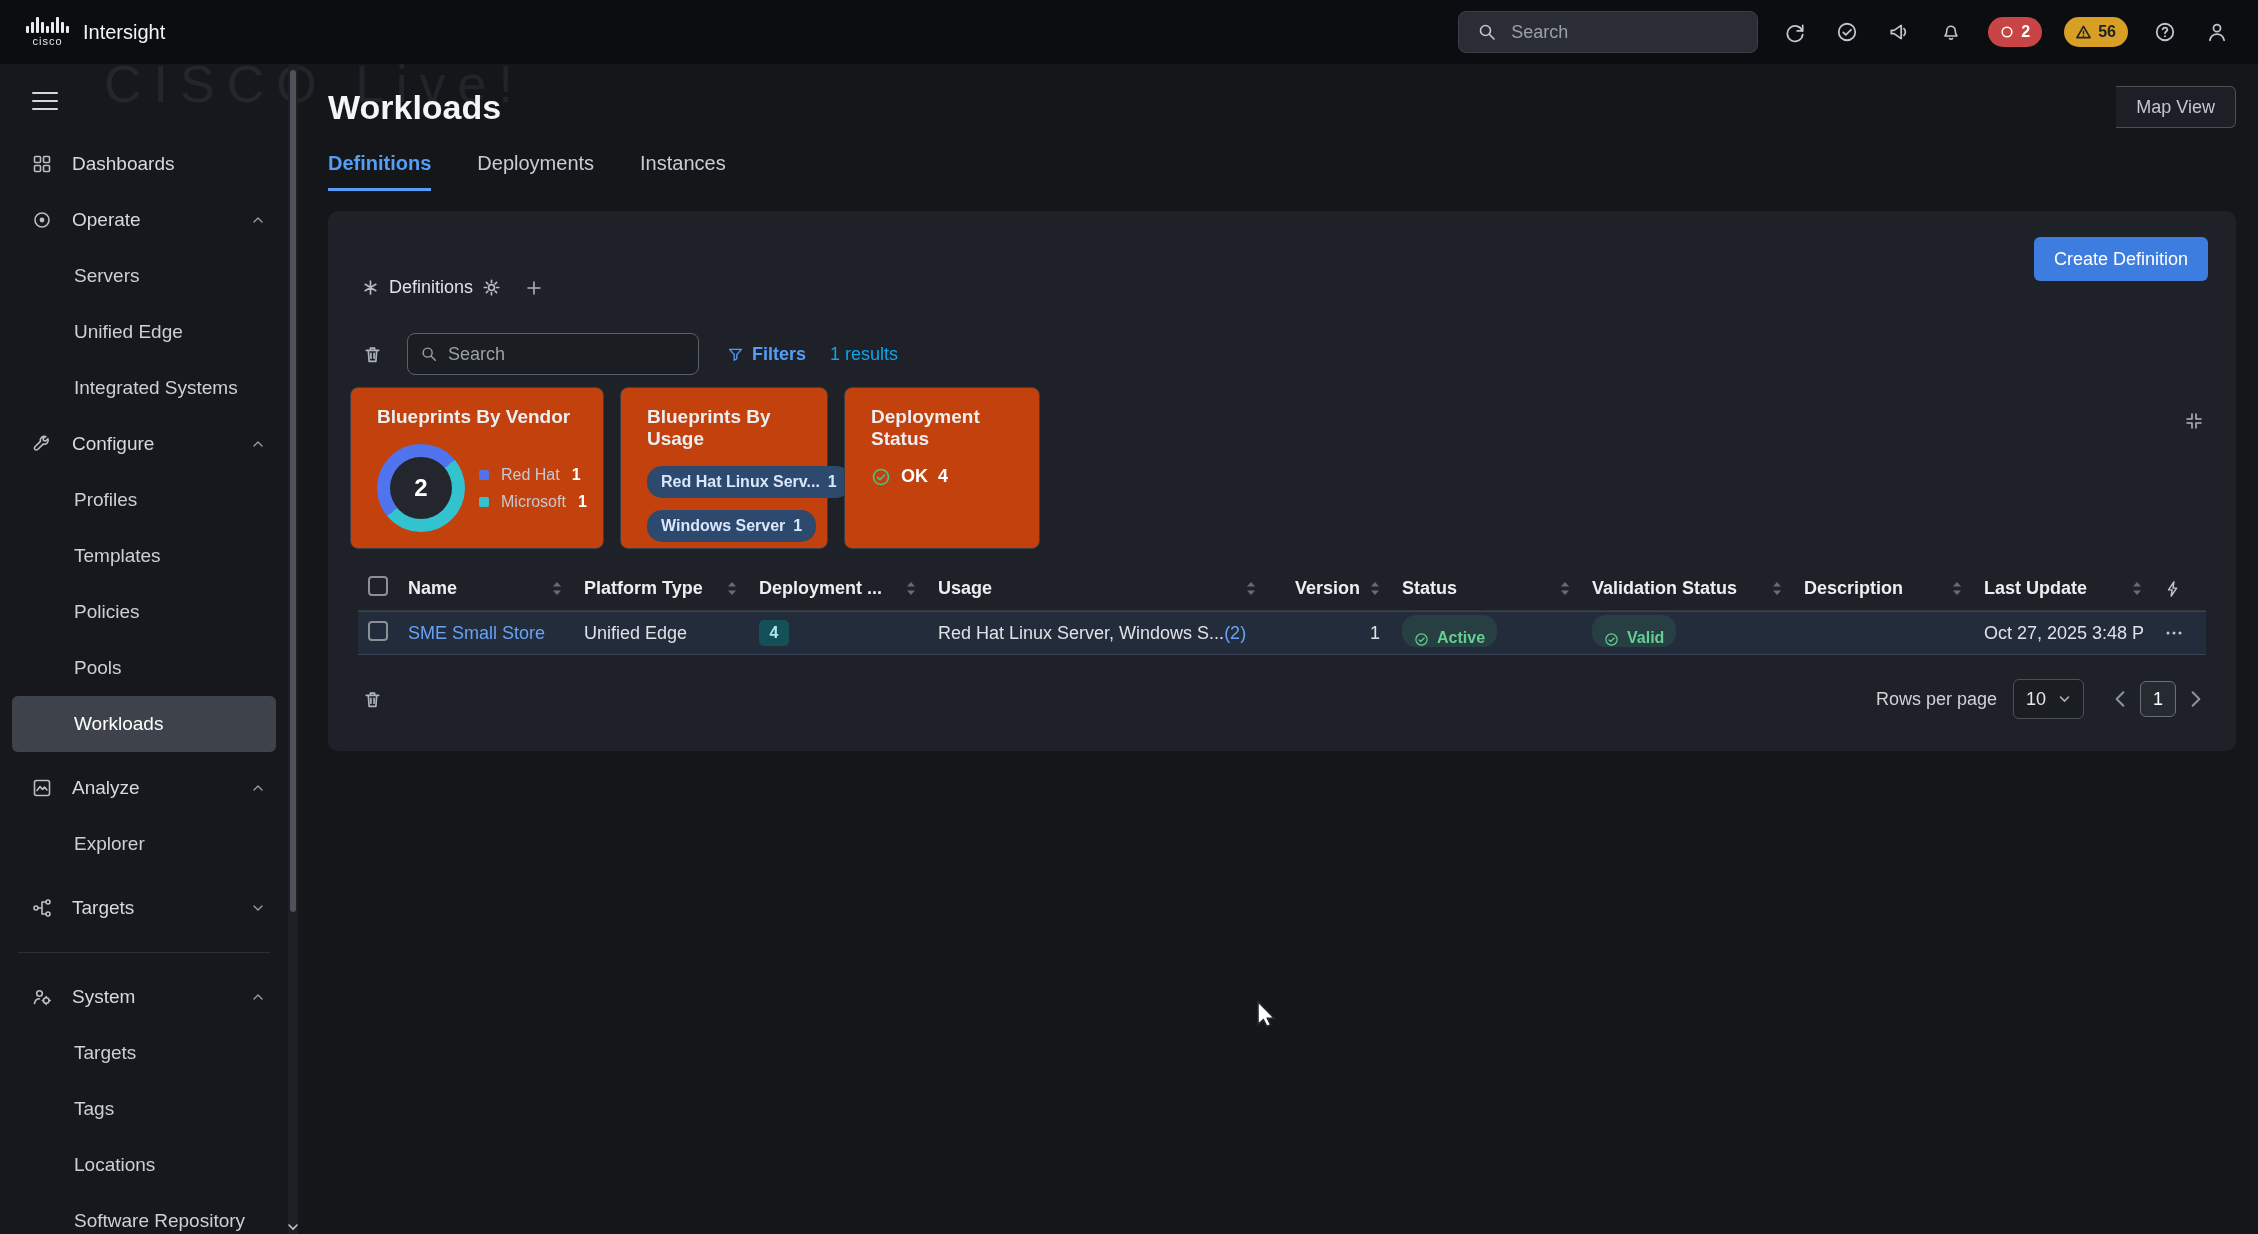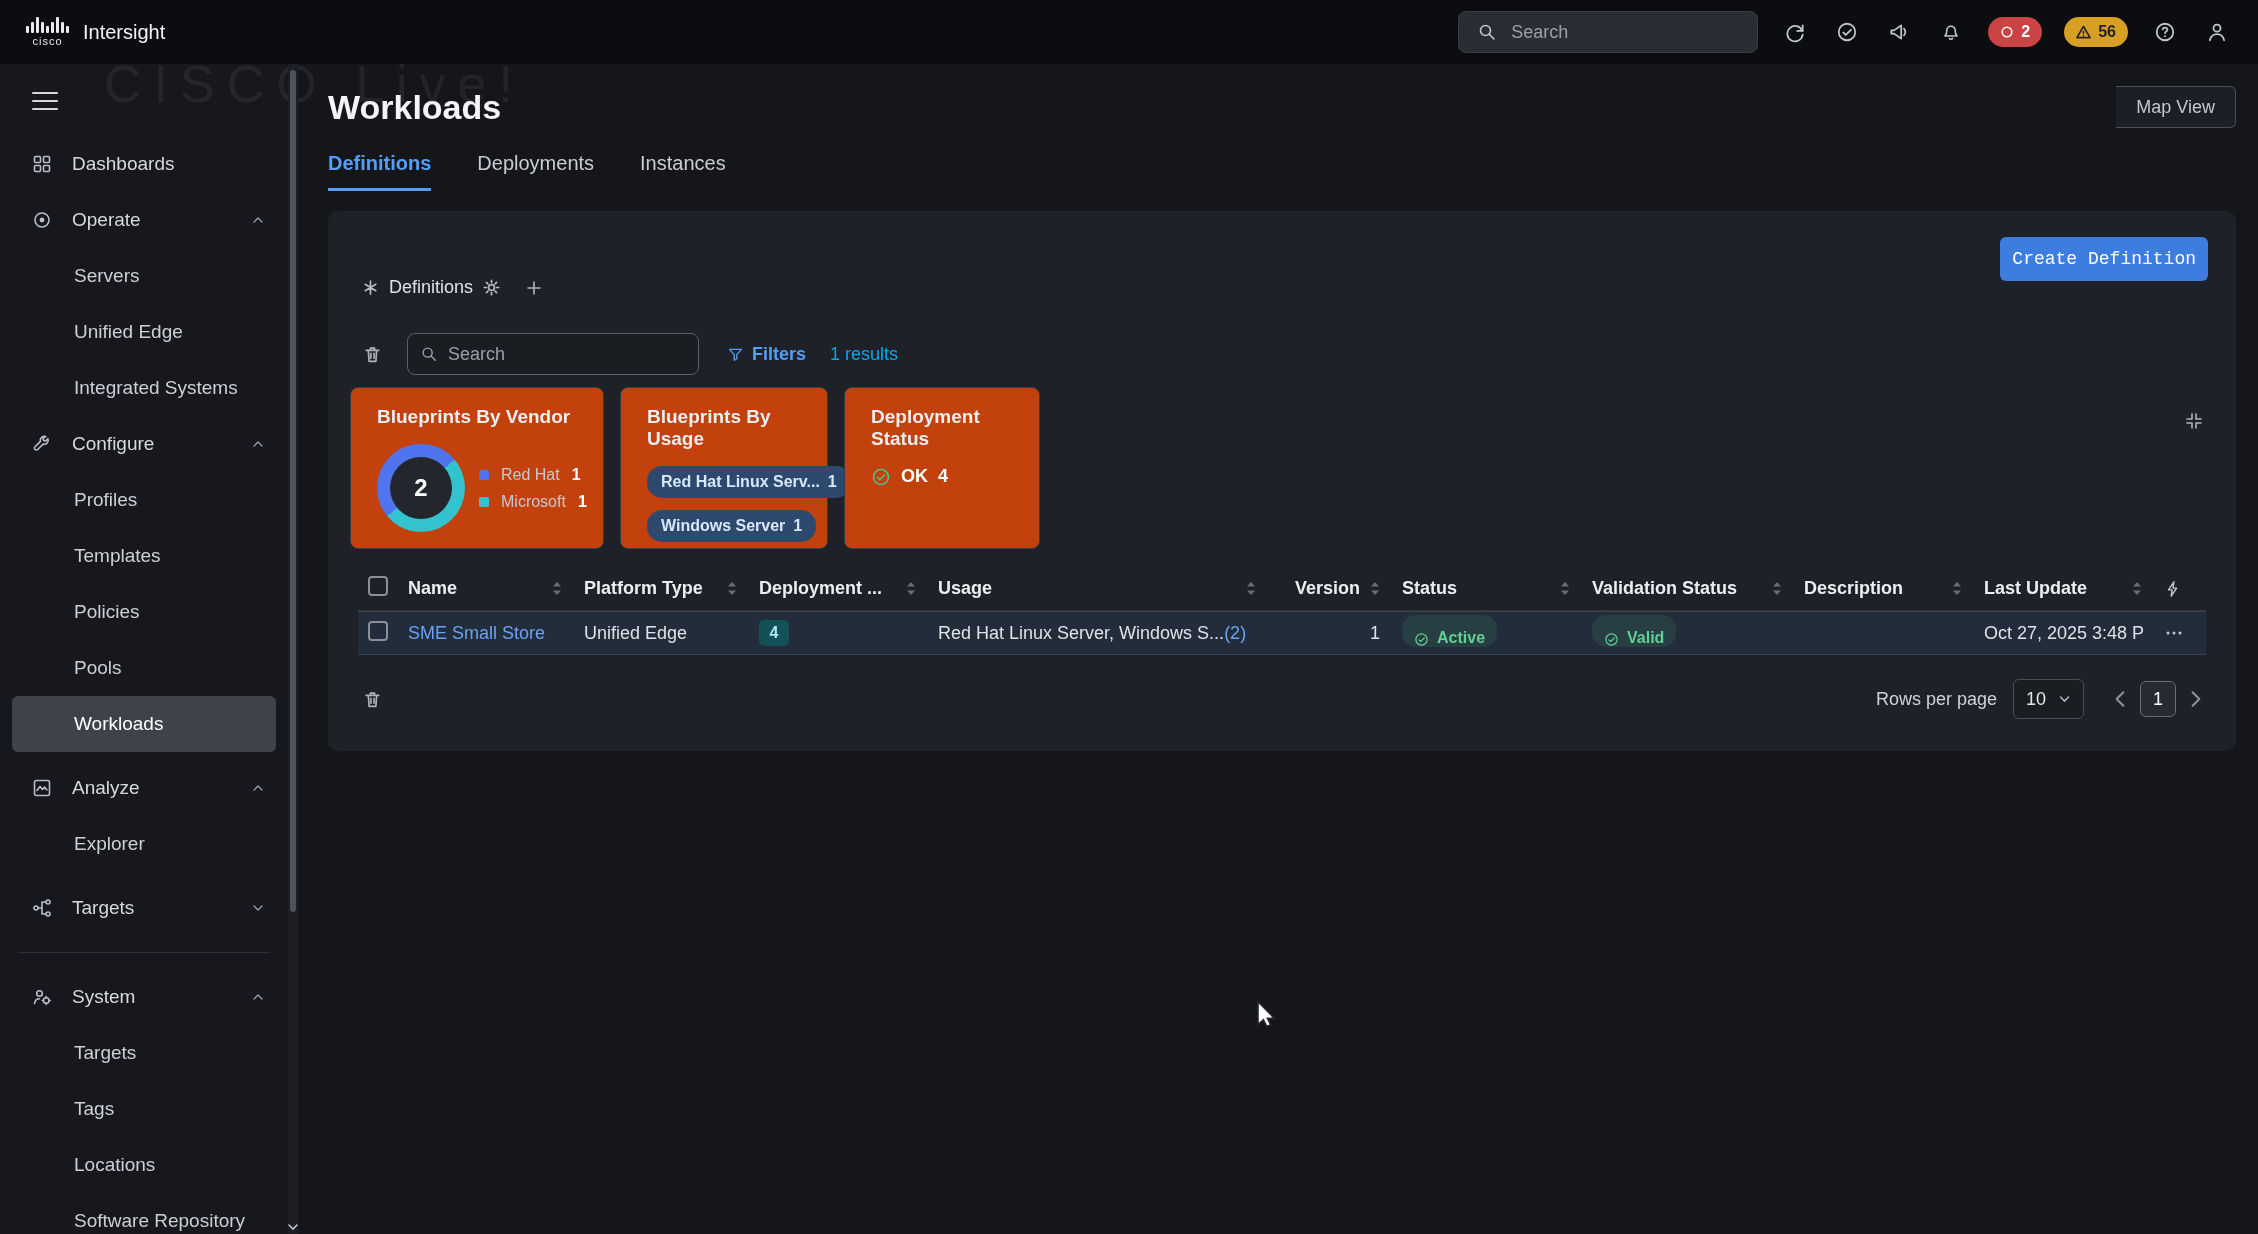--- a/index.html
+++ b/index.html
@@ -57,22 +57,22 @@
   .vt{height:42px;display:flex;align-items:center;padding:0 20px;font-size:18px;border:1px solid #4a5059;
       color:#c3c7ce;background:#1c1f25;cursor:pointer}
   .vt.table{border-radius:6px 0 0 6px;background:#24466f;border-color:#5b9cf5;color:#d9e8ff}
   .vt.map{border-radius:0 6px 6px 0;border-left:0}
   .tabs{display:flex;gap:46px;padding:24px 30px 0}
   .tab{font-size:20px;color:#c9cdd3;padding-bottom:13px;border-bottom:3px solid transparent;cursor:pointer}
   .tab.active{color:#569df5;border-color:#569df5;font-weight:700}
 
   
   .panel{position:relative;margin:20px 22px 0 30px;height:540px;background:#1e2127;border-radius:10px}
-  .create-btn{position:absolute;top:26px;right:28px;height:44px;padding:0 12px;background:#3e7de0;color:#fff;
-              font-size:18px;border:0;border-radius:6px;display:flex;align-items:center;cursor:pointer;font-family:Liberation Mono, monospace}
+  .create-btn{position:absolute;top:26px;right:28px;height:44px;padding:0 20px;background:#3e7de0;color:#fff;
+              font-size:18px;border:0;border-radius:6px;display:flex;align-items:center;cursor:pointer;font-family:Liberation Sans, sans-serif}
   .pinned{position:absolute;top:66px;left:34px;display:flex;align-items:center;gap:10px;color:#dfe2e6;font-size:18px}
   .pinned .picon{color:#b6bac2;cursor:pointer}
   .pinned .plabel{cursor:pointer}
   .pinned .plus{margin-left:16px;color:#aeb3bb;cursor:pointer}
 
   .toolbar{position:absolute;top:122px;left:34px;right:34px;display:flex;align-items:center;gap:24px}
   .tool-trash{color:#aeb3bb;cursor:pointer}
   .panel-search{width:292px;height:42px;border:1px solid #5a606b;border-radius:8px;display:flex;align-items:center;
                 gap:10px;padding:0 12px;background:#1a1d22;color:#9aa0a9}
   .panel-search input{flex:1;background:transparent;border:0;outline:0;color:#e4e6e9;font-size:18px;font-family:inherit}

